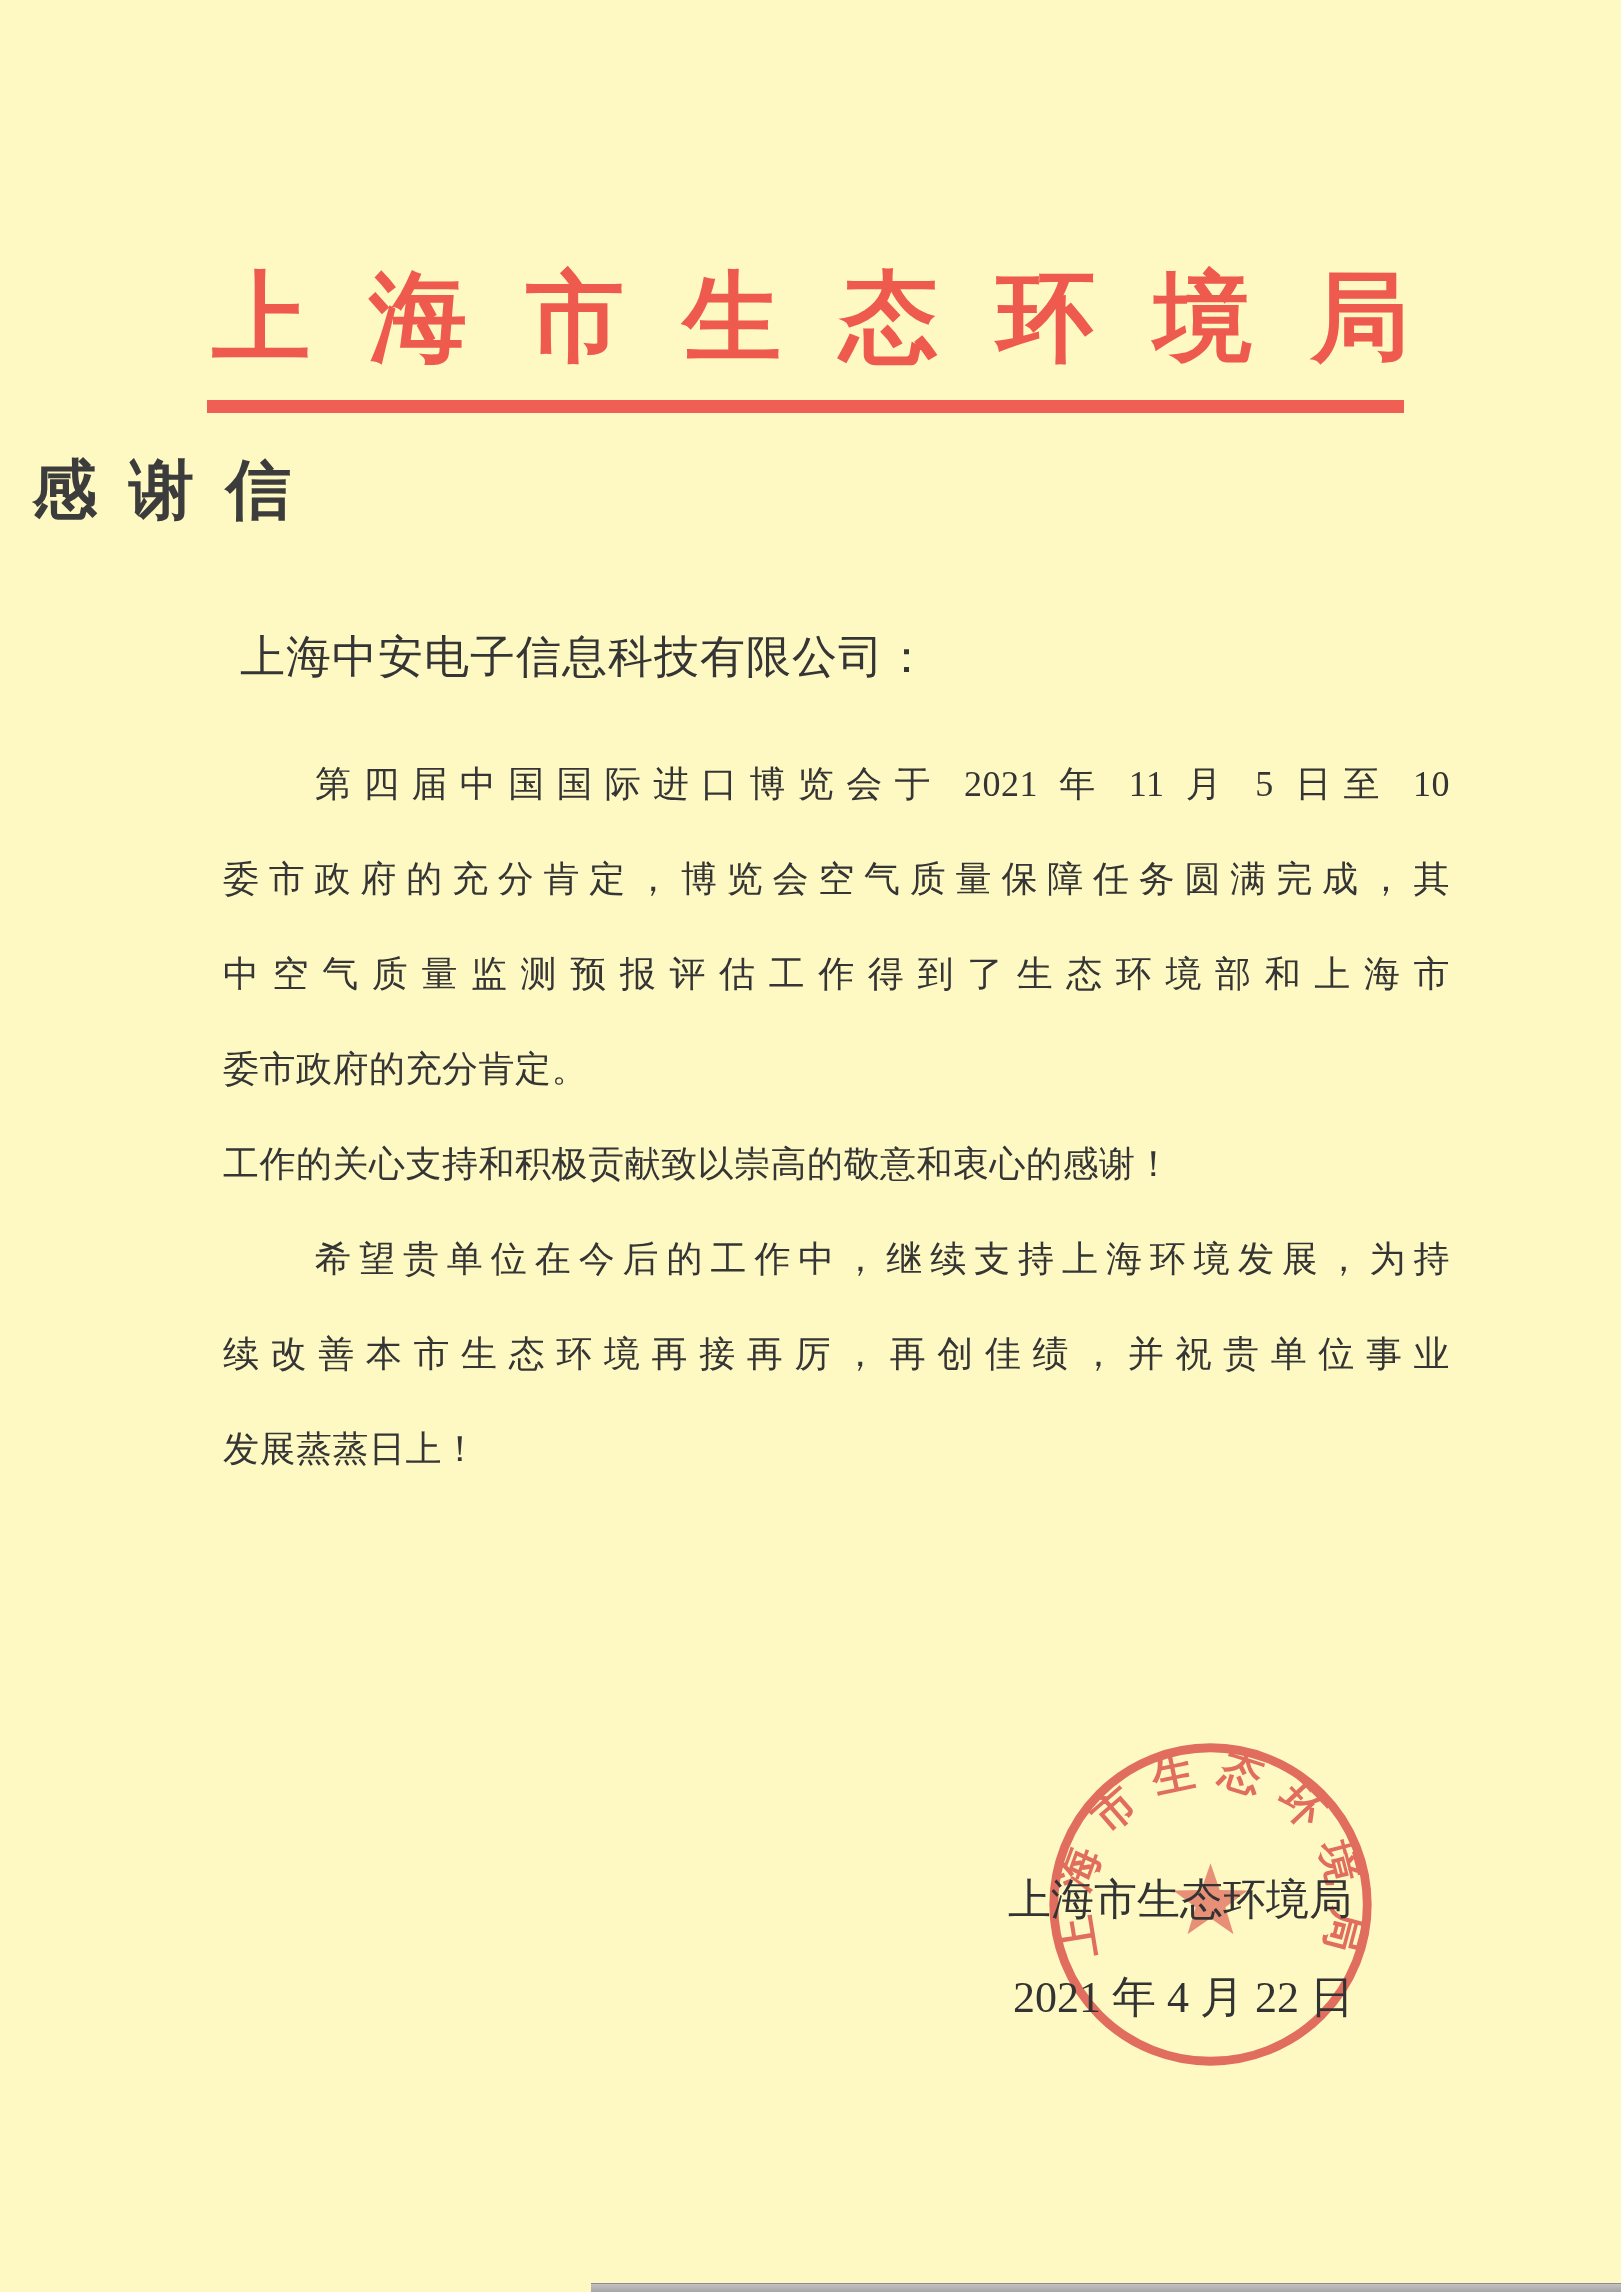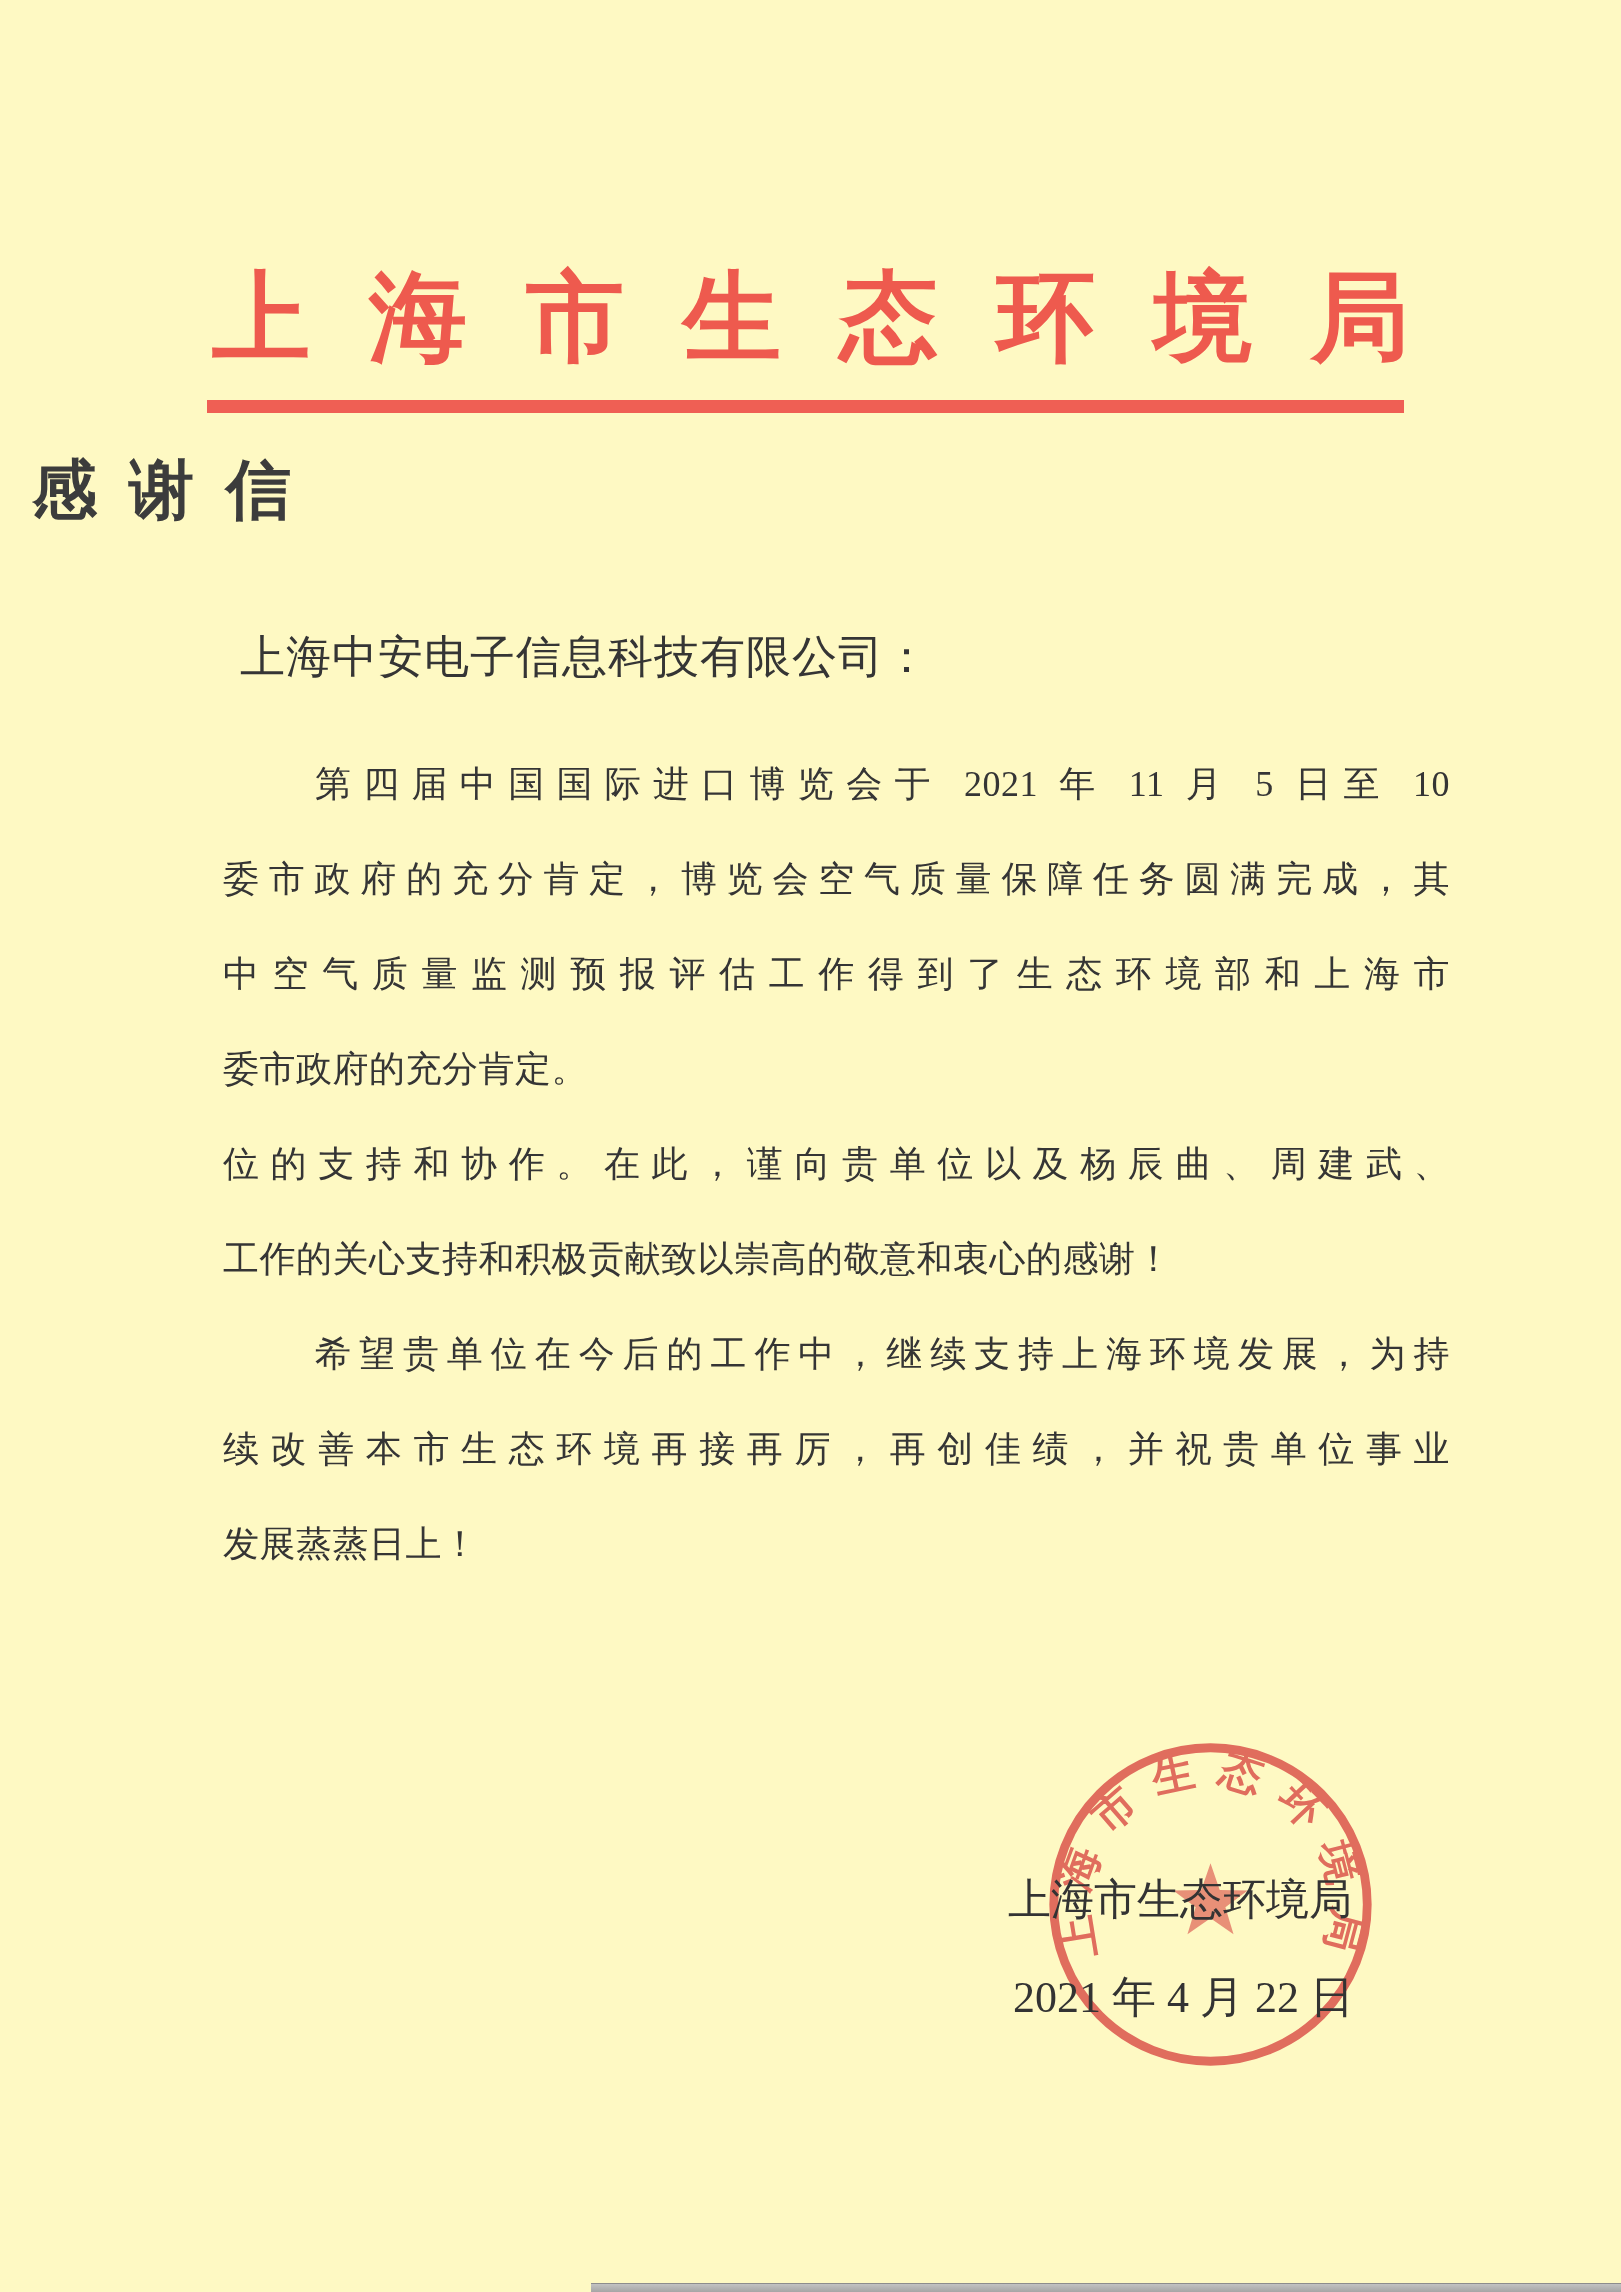--- a/index.html
+++ b/index.html
@@ -92,21 +92,20 @@
 
   <div class="letter-title">感谢信</div>
 
   <div class="salutation">上海中安电子信息科技有限公司：</div>
 
   <div class="body-lines" id="body-lines">
       <div class="body-line stretch indent">第四届中国国际进口博览会于 2021 年 11 月 5 日至 10</div>
       <div class="body-line stretch noindent">委市政府的充分肯定，博览会空气质量保障任务圆满完成，其</div>
       <div class="body-line stretch noindent">中空气质量监测预报评估工作得到了生态环境部和上海市</div>
       <div class="body-line noindent">委市政府的充分肯定。</div>
-      <div class="body-line stretch noindent">位的支持和协作。在此，谨向贵单位以及杨辰曲、周建武、</div>
       <div class="body-line noindent">工作的关心支持和积极贡献致以崇高的敬意和衷心的感谢！</div>
       <div class="body-line stretch indent">希望贵单位在今后的工作中，继续支持上海环境发展，为持</div>
       <div class="body-line stretch noindent">续改善本市生态环境再接再厉，再创佳绩，并祝贵单位事业</div>
       <div class="body-line noindent">发展蒸蒸日上！</div>
     </div>
 
   <div class="signature-org">上海市生态环境局</div>
 
   <div class="signature-date">2021 年 4 月 22 日</div>
 

